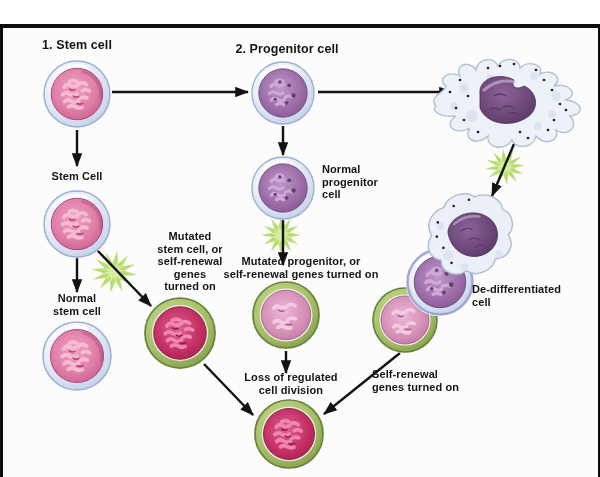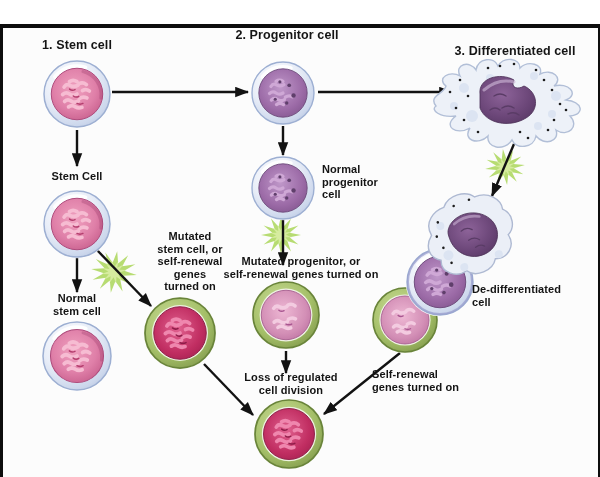--- a/index.html
+++ b/index.html
@@ -267,22 +267,21 @@
     <use href="#cellMutProg" transform="translate(405,296) scale(32)"></use>
     <use href="#cellProg" transform="translate(440,258) scale(33)"></use>
     <circle cx="440" cy="258" r="32" fill="none" stroke="#9a9ecd" stroke-width="2" opacity="0.75"></circle>
     <use href="#cellDediff" transform="translate(470,212) rotate(-8)"></use>
     <use href="#cellDiff" transform="translate(508,82)"></use>
 
     <use href="#cellMutStem" transform="translate(289,410) scale(34)"></use>
   </svg>
 
   <div class="lbl title center" style="left:17px;top:14px;width:120px;">1. Stem cell</div>
-  <div class="lbl title center" style="left:217px;top:4px;width:140px;">2. Progenitor cell</div>
-  <div class="lbl title center" style="left:440px;top:20px;width:150px;">3. Differentiated cell</div>
+  <div class="lbl title center" style="left:217px;top:18px;width:140px;">2. Progenitor cell</div>
 
   <div class="lbl center" style="left:27px;top:146px;width:100px;">Stem Cell</div>
   <div class="lbl center" style="left:27px;top:268px;width:100px;">Normal
 stem cell</div>
   <div class="lbl center" style="left:140px;top:206px;width:100px;">Mutated
 stem cell, or
 self-renewal
 genes
 turned on</div>
   <div class="lbl" style="left:322px;top:139px;width:80px;">Normal

